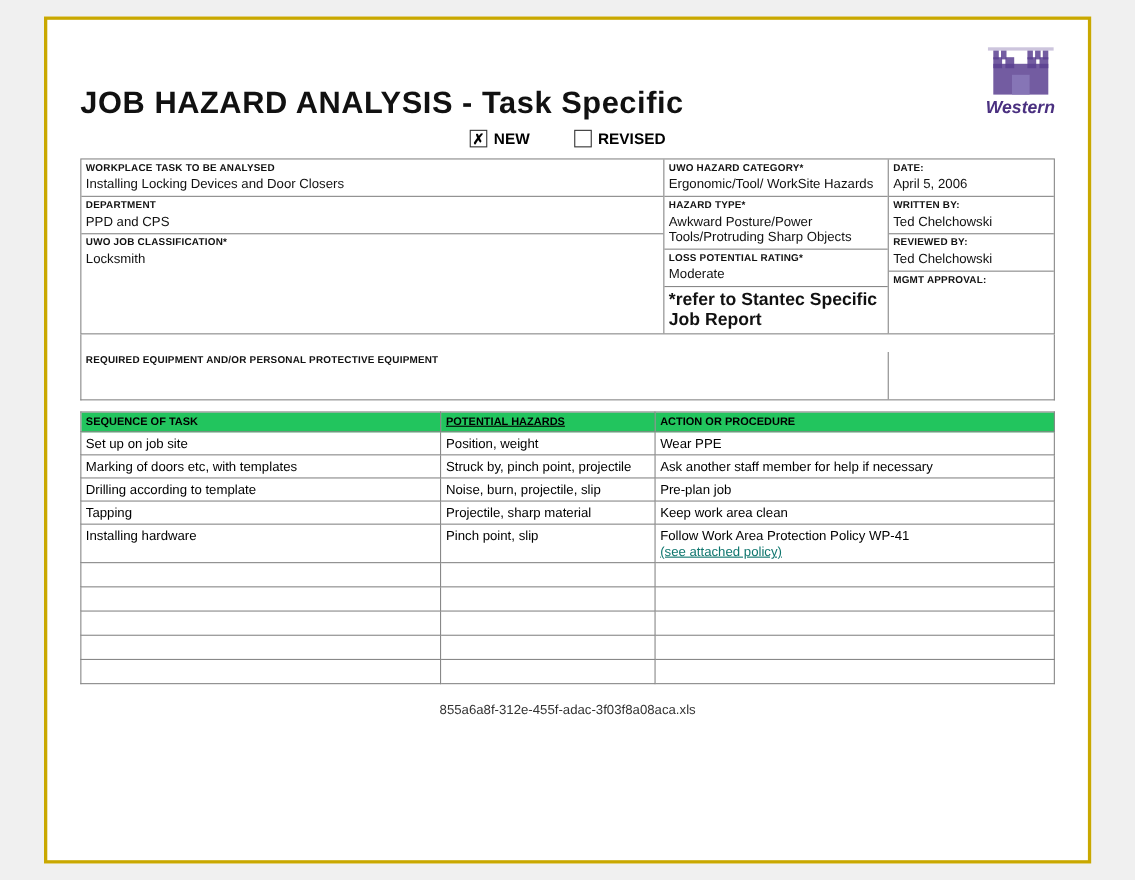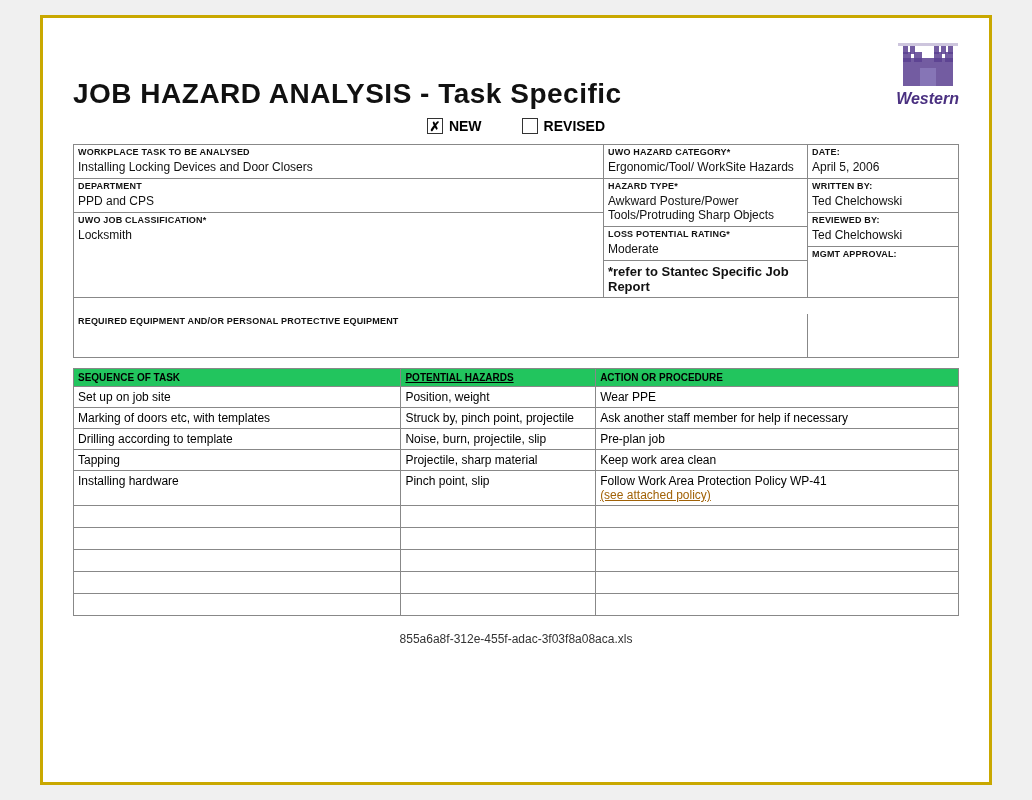--- a/index.html
+++ b/index.html
@@ -139,21 +139,21 @@
       font-size: 12px;
       border: 1px solid #888;
       padding: 3px 4px;
       vertical-align: top;
       min-height: 22px;
     }
     .task-table .empty-row td {
       height: 22px;
     }
     .action-link {
-      color: #a16207;
+      color: #0f766e;
       text-decoration: underline;
       display: block;
     }
 
     .footer-text {
       text-align: center;
       font-size: 12px;
       color: #333;
       margin-top: 16px;
     }
@@ -224,21 +224,21 @@
       </div>
       <div class="inner-field">
         <div class="field-label">HAZARD TYPE*</div>
         <div class="field-value tall">Awkward Posture/Power Tools/Protruding Sharp Objects</div>
       </div>
       <div class="inner-field">
         <div class="field-label">LOSS POTENTIAL RATING*</div>
         <div class="field-value">Moderate</div>
       </div>
       <div class="inner-field no-border-bottom">
-        <div class="field-value" style="font-weight:bold; font-size:13px; padding:3px 4px;">*refer to Stantec Specific Job Report</div>
+        <div class="field-value" style="font-weight:bold; font-size:16px; padding:3px 4px;">*refer to Stantec Specific Job Report</div>
       </div>
     </div>
 
     <div class="top-right">
       <div class="inner-field">
         <div class="field-label">DATE:</div>
         <div class="field-value">April 5, 2006</div>
       </div>
       <div class="inner-field">
         <div class="field-label">WRITTEN BY:</div>

